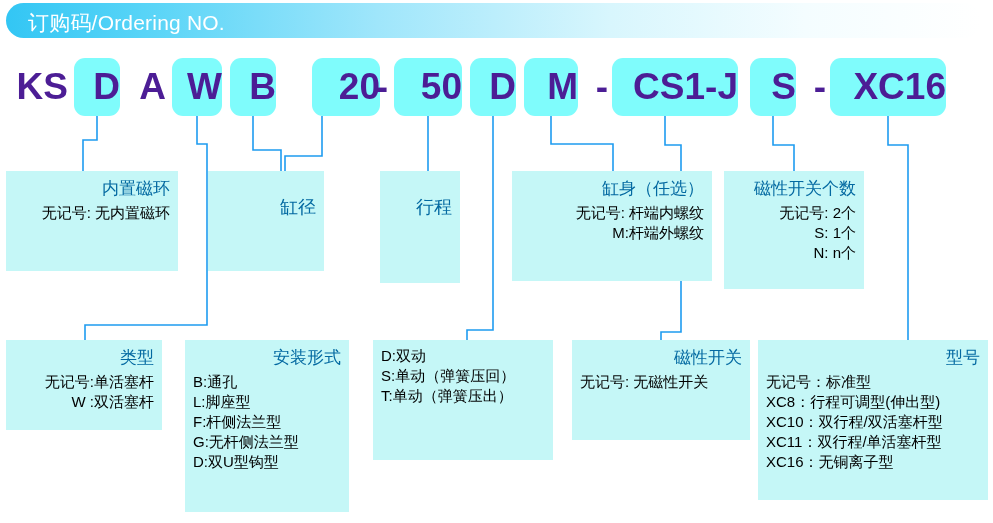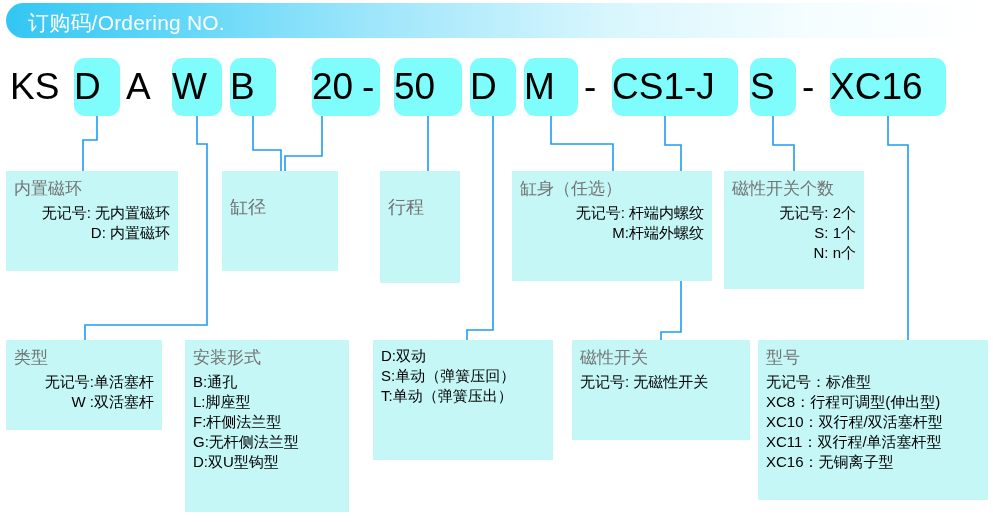--- a/index.html
+++ b/index.html
@@ -41,24 +41,24 @@
     left: 0;
     top: 58px;
     width: 993px;
     height: 64px;
   }
   .token {
     position: absolute;
     top: 0;
     height: 58px;
     line-height: 58px;
-    text-align: left;
+    text-align: right;
     font-size: 37px;
-    font-weight: normal;
-    color: #000000;
+    font-weight: bold;
+    color: #4c1d95;
     white-space: nowrap;
   }
   .token.boxed {
     background: #7ffcfc;
     border-radius: 11px;
   }
 
   
   #connectors {
     position: absolute;
@@ -70,23 +70,23 @@
   }
 
   
   .desc-box {
     position: absolute;
     background: #c5f7f7;
     box-sizing: border-box;
     padding: 6px 8px 8px 8px;
   }
   .desc-title {
-    text-align: left;
+    text-align: right;
     font-size: 17px;
-    color: #737373;
+    color: #0369a1;
     white-space: nowrap;
     margin-bottom: 3px;
   }
   .desc-lines {
     font-size: 15px;
     color: #000000;
     line-height: 1.33;
   }
   .desc-lines div {
     white-space: nowrap;
@@ -134,24 +134,23 @@
     <path d="M 665,116 L 665,145 L 681,145 L 681,332 L 661,332 L 661,340" stroke="#1e9cf0" stroke-width="1.6" fill="none"></path>
     <path d="M 773,116 L 773,145 L 794,145 L 794,171" stroke="#1e9cf0" stroke-width="1.6" fill="none"></path>
     <path d="M 888,116 L 888,145 L 908,145 L 908,340" stroke="#1e9cf0" stroke-width="1.6" fill="none"></path>
   </svg>
 
 <div id="upper-boxes-layer">
     <div class="desc-box align-right" style="left: 6px; top: 171px; width: 172px; height: 100px;">
       <div class="desc-title">内置磁环</div>
       <div class="desc-lines">
         <div>无记号: 无内置磁环</div>
-        <div>D: 内置磁环</div>
-      </div>
-    </div>
-    <div class="desc-box align-center title-only" style="left: 222px; top: 171px; width: 116px; height: 100px;">
+      </div>
+    </div>
+    <div class="desc-box align-center title-only" style="left: 208px; top: 171px; width: 116px; height: 100px;">
       <div class="desc-title">缸径</div>
     </div>
     <div class="desc-box align-center title-only" style="left: 380px; top: 171px; width: 80px; height: 112px;">
       <div class="desc-title">行程</div>
     </div>
     <div class="desc-box align-right" style="left: 512px; top: 171px; width: 200px; height: 110px;">
       <div class="desc-title">缸身（任选）</div>
       <div class="desc-lines">
         <div>无记号: 杆端内螺纹</div>
         <div>M:杆端外螺纹</div>

